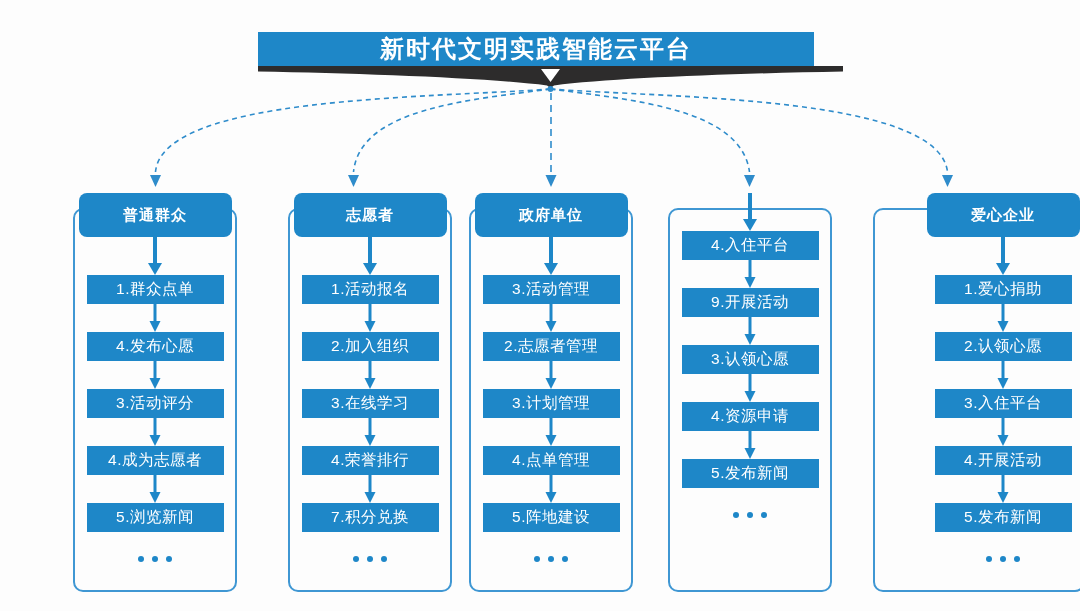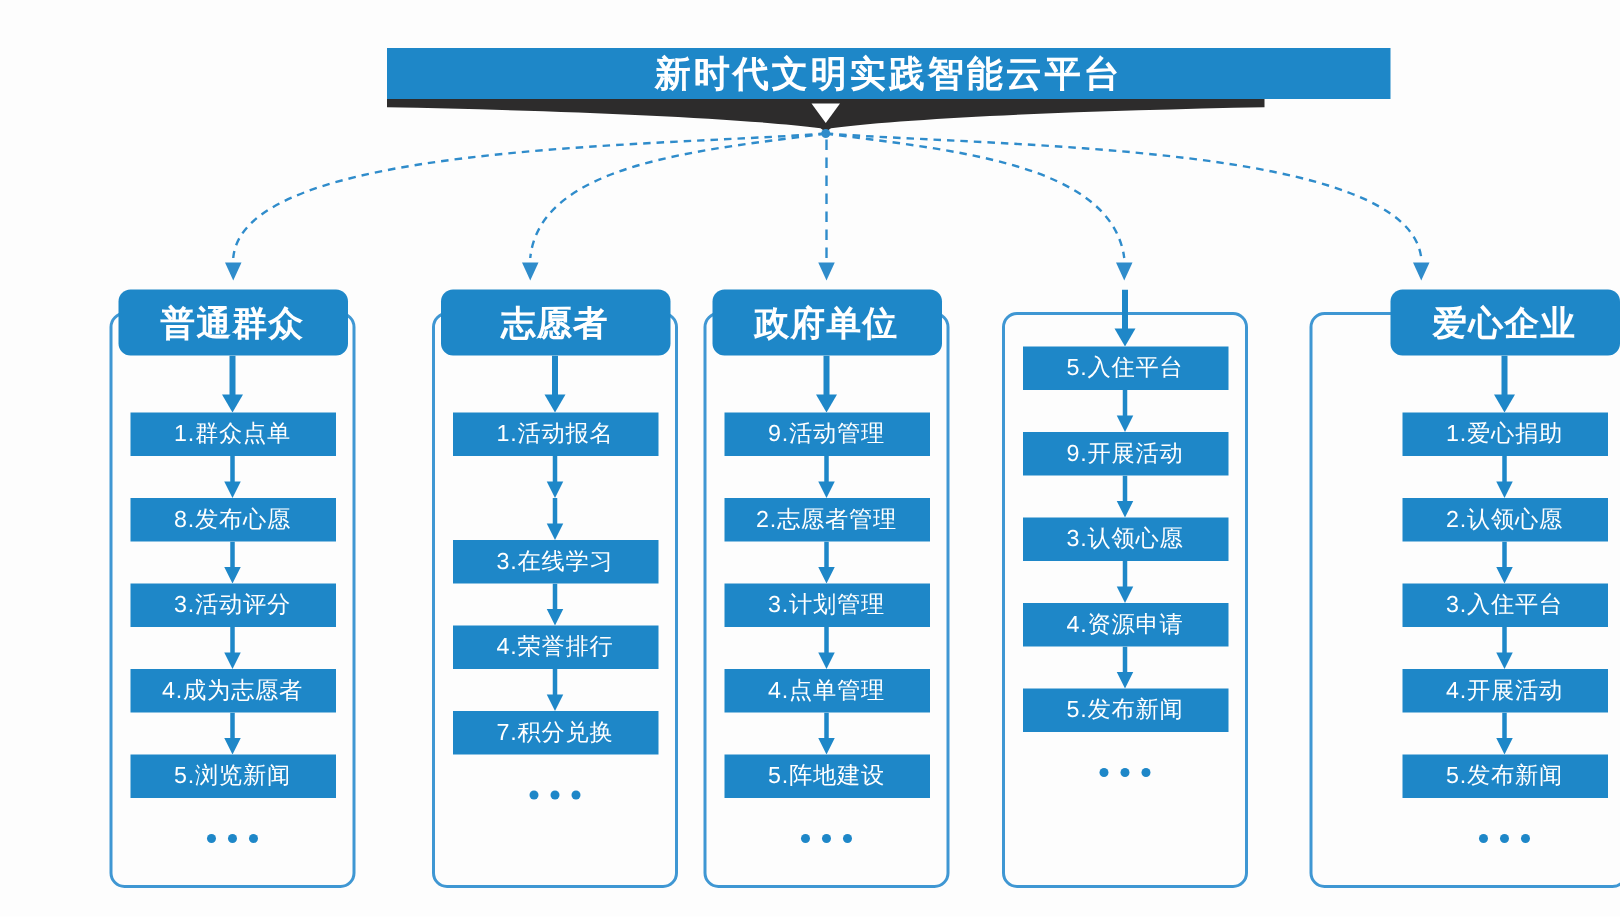--- a/index.html
+++ b/index.html
@@ -8,21 +8,21 @@
     background:#ffffff;
   }
   .stage{
     position:relative;
     width:1080px;height:611px;
     background:var(--c-background,#fdfdfd);
     overflow:hidden;
   }
   
   .banner{
-    position:absolute;left:258px;top:32px;width:669px;height:34px;
+    position:absolute;left:258px;top:32px;width:556px;height:34px;
     background:var(--c-primary,#1e87c8);
     display:flex;align-items:center;justify-content:center;
     z-index:3;
   }
   .banner-title{
     color:var(--c-text_on_blue,#ffffff);
     font-size:24px;font-weight:bold;letter-spacing:2px;
   }
   
   .connector-layer{
@@ -45,21 +45,21 @@
     position:relative;
     display:flex;flex-direction:column;align-items:center;
     width:100%;
   }
   .col-header{
     width:153px;height:44px;box-sizing:border-box;
     background:var(--c-primary,#1e87c8);
     border-radius:8px;
     display:flex;align-items:center;justify-content:center;
     color:var(--c-text_on_blue,#ffffff);
-    font-size:23px;font-weight:bold;letter-spacing:1px;text-align:center;
+    font-size:15px;font-weight:bold;letter-spacing:1px;text-align:center;
   }
   .step-box{
     width:137px;height:29px;box-sizing:border-box;
     background:var(--c-primary,#1e87c8);
     display:flex;align-items:center;justify-content:center;
     color:var(--c-text_on_blue,#ffffff);
     font-size:15.5px;letter-spacing:0.5px;
     white-space:nowrap;
   }
   .arrow-svg{display:block;}
@@ -119,21 +119,21 @@
           <polygon points="2,26 16,26 9,38" fill="#1e87c8"></polygon>
         </svg>
       <div class="step-box">
           <span>1.群众点单</span>
         </div>
       <svg class="arrow-svg" width="14" height="28">
           <line x1="7" y1="0" x2="7" y2="18" stroke="#1e87c8" stroke-width="3"></line>
           <polygon points="1.5,17 12.5,17 7,28" fill="#1e87c8"></polygon>
         </svg>
       <div class="step-box">
-          <span>8.发布心愿</span>
+          <span>4.发布心愿</span>
         </div>
       <svg class="arrow-svg" width="14" height="28">
           <line x1="7" y1="0" x2="7" y2="18" stroke="#1e87c8" stroke-width="3"></line>
           <polygon points="1.5,17 12.5,17 7,28" fill="#1e87c8"></polygon>
         </svg>
       <div class="step-box">
           <span>3.活动评分</span>
         </div>
       <svg class="arrow-svg" width="14" height="28">
           <line x1="7" y1="0" x2="7" y2="18" stroke="#1e87c8" stroke-width="3"></line>
@@ -167,20 +167,23 @@
           <line x1="9" y1="0" x2="9" y2="27" stroke="#1e87c8" stroke-width="4"></line>
           <polygon points="2,26 16,26 9,38" fill="#1e87c8"></polygon>
         </svg>
       <div class="step-box">
           <span>1.活动报名</span>
         </div>
       <svg class="arrow-svg" width="14" height="28">
           <line x1="7" y1="0" x2="7" y2="18" stroke="#1e87c8" stroke-width="3"></line>
           <polygon points="1.5,17 12.5,17 7,28" fill="#1e87c8"></polygon>
         </svg>
+      <div class="step-box">
+          <span>2.加入组织</span>
+        </div>
       <svg class="arrow-svg" width="14" height="28">
           <line x1="7" y1="0" x2="7" y2="18" stroke="#1e87c8" stroke-width="3"></line>
           <polygon points="1.5,17 12.5,17 7,28" fill="#1e87c8"></polygon>
         </svg>
       <div class="step-box">
           <span>3.在线学习</span>
         </div>
       <svg class="arrow-svg" width="14" height="28">
           <line x1="7" y1="0" x2="7" y2="18" stroke="#1e87c8" stroke-width="3"></line>
           <polygon points="1.5,17 12.5,17 7,28" fill="#1e87c8"></polygon>
@@ -207,21 +210,21 @@
     <div class="col-outline"></div>
     <div class="col-content">
       <div class="col-header">
         <span>政府单位</span>
       </div>
       <svg class="arrow-svg" width="18" height="38">
           <line x1="9" y1="0" x2="9" y2="27" stroke="#1e87c8" stroke-width="4"></line>
           <polygon points="2,26 16,26 9,38" fill="#1e87c8"></polygon>
         </svg>
       <div class="step-box">
-          <span>9.活动管理</span>
+          <span>3.活动管理</span>
         </div>
       <svg class="arrow-svg" width="14" height="28">
           <line x1="7" y1="0" x2="7" y2="18" stroke="#1e87c8" stroke-width="3"></line>
           <polygon points="1.5,17 12.5,17 7,28" fill="#1e87c8"></polygon>
         </svg>
       <div class="step-box">
           <span>2.志愿者管理</span>
         </div>
       <svg class="arrow-svg" width="14" height="28">
           <line x1="7" y1="0" x2="7" y2="18" stroke="#1e87c8" stroke-width="3"></line>
@@ -253,21 +256,21 @@
   </div>
 
   <div class="column col4">
     <div class="col-outline"></div>
     <div class="col-content">
       <svg class="arrow-svg" width="18" height="38">
           <line x1="9" y1="0" x2="9" y2="27" stroke="#1e87c8" stroke-width="4"></line>
           <polygon points="2,26 16,26 9,38" fill="#1e87c8"></polygon>
         </svg>
       <div class="step-box">
-          <span>5.入住平台</span>
+          <span>4.入住平台</span>
         </div>
       <svg class="arrow-svg" width="14" height="28">
           <line x1="7" y1="0" x2="7" y2="18" stroke="#1e87c8" stroke-width="3"></line>
           <polygon points="1.5,17 12.5,17 7,28" fill="#1e87c8"></polygon>
         </svg>
       <div class="step-box">
           <span>9.开展活动</span>
         </div>
       <svg class="arrow-svg" width="14" height="28">
           <line x1="7" y1="0" x2="7" y2="18" stroke="#1e87c8" stroke-width="3"></line>

